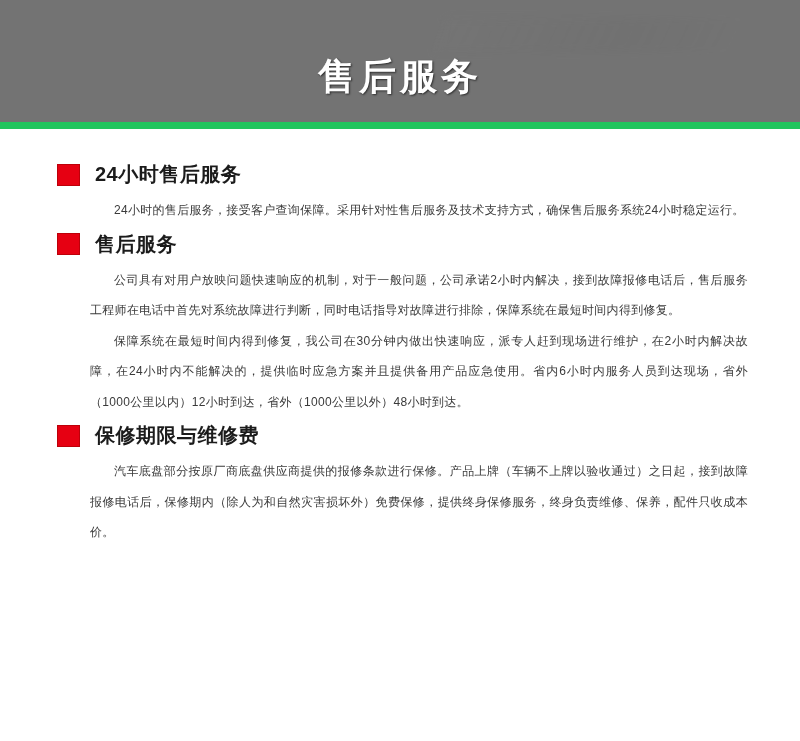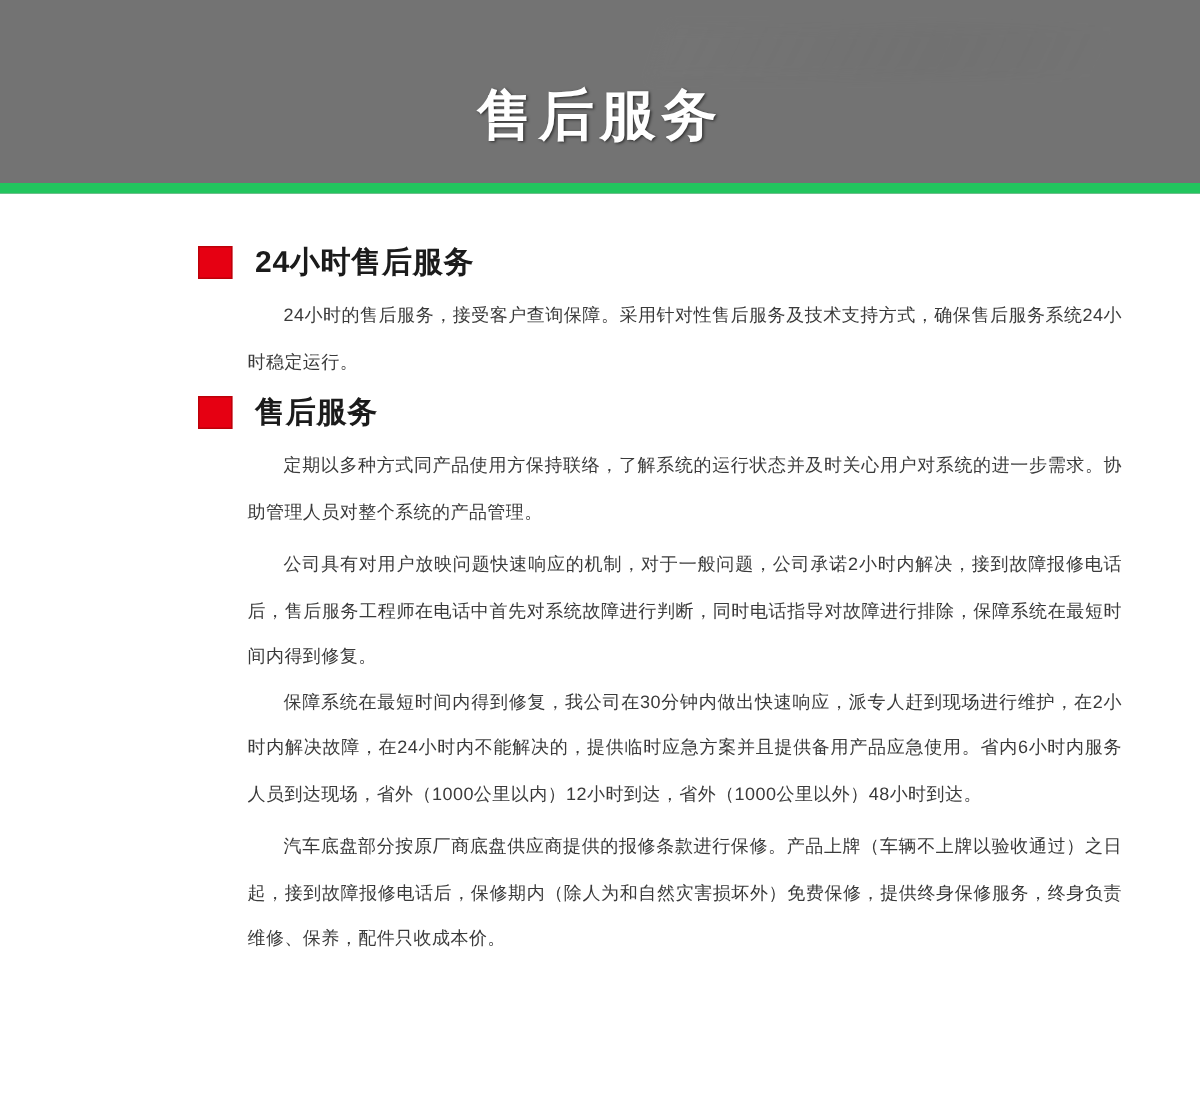--- a/index.html
+++ b/index.html
@@ -34,21 +34,21 @@
     position: absolute;
     top: 18px; left: 440px;
     width: 300px; height: 34px;
     background: linear-gradient(100deg, rgba(120,120,120,0.18), rgba(90,90,90,0.08) 60%, transparent);
     filter: blur(4px);
     transform: skewX(-18deg);
     pointer-events: none;
   }
 
   
-  .content { padding: 32px 52px 0 86px; margin-left: 46px; }
+  .content { padding: 32px 52px 0 57px; }
 
   .section { margin-bottom: 5px; }
   .section-head {
     display: flex;
     align-items: center;
     gap: 15px;
     margin-bottom: 7px;
   }
   .bullet {
     width: 23px; height: 22px;
@@ -94,32 +94,33 @@
       <div class="section-body">
         <p>24小时的售后服务，接受客户查询保障。采用针对性售后服务及技术支持方式，确保售后服务系统24小时稳定运行。</p>
       </div>
     </div>
 
     <div class="section">
       <div class="section-head">
         <span class="bullet"></span>
         <h2>售后服务</h2>
       </div>
-      <div class="section-body">
-        <p>定期以多种方式同产品使用方保持联络，了解系统的运行状态并及时关心用户对系统的进一步需求。协助管理人员对整个系统的产品管理。</p>
-      </div>
     </div>
 
     <div class="section">
       <div class="section-body">
         <p>公司具有对用户放映问题快速响应的机制，对于一般问题，公司承诺2小时内解决，接到故障报修电话后，售后服务工程师在电话中首先对系统故障进行判断，同时电话指导对故障进行排除，保障系统在最短时间内得到修复。</p>
         <p>保障系统在最短时间内得到修复，我公司在30分钟内做出快速响应，派专人赶到现场进行维护，在2小时内解决故障，在24小时内不能解决的，提供临时应急方案并且提供备用产品应急使用。省内6小时内服务人员到达现场，省外（1000公里以内）12小时到达，省外（1000公里以外）48小时到达。</p>
       </div>
     </div>
 
     <div class="section">
+      <div class="section-head">
+        <span class="bullet"></span>
+        <h2>保修期限与维修费</h2>
+      </div>
       <div class="section-body">
         <p>汽车底盘部分按原厂商底盘供应商提供的报修条款进行保修。产品上牌（车辆不上牌以验收通过）之日起，接到故障报修电话后，保修期内（除人为和自然灾害损坏外）免费保修，提供终身保修服务，终身负责维修、保养，配件只收成本价。</p>
       </div>
     </div>
 
   </div>
 </div>
 
 </body></html>

